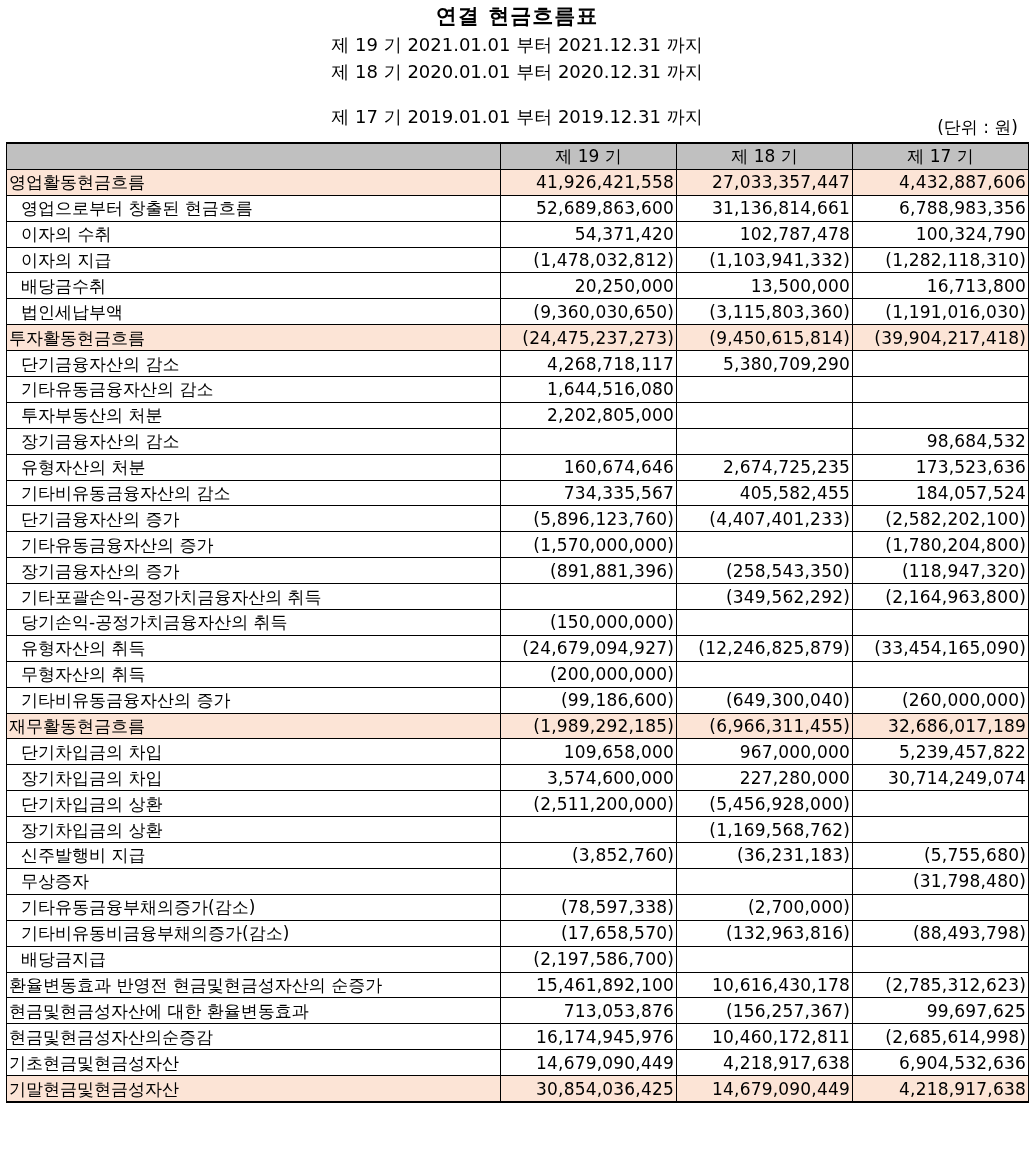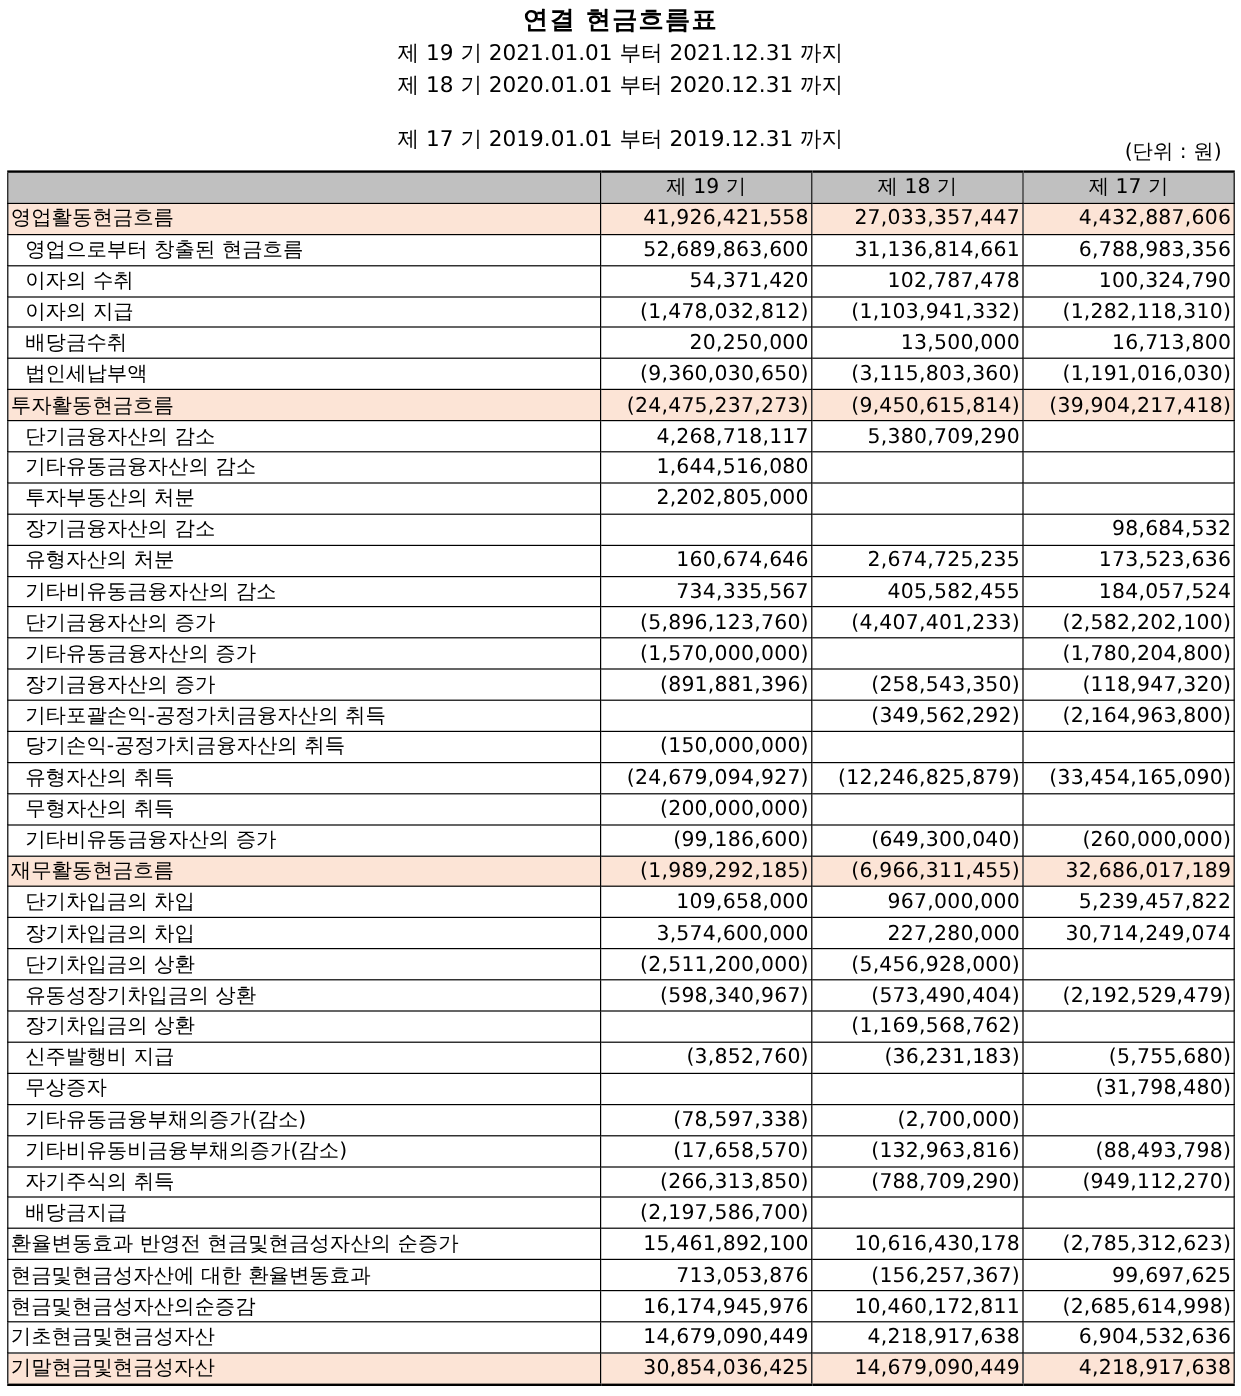--- a/index.html
+++ b/index.html
@@ -248,26 +248,20 @@
         <td class="num">227,280,000</td>
         <td class="num">30,714,249,074</td>
       </tr>
       <tr class="sub">
         <td class="label">단기차입금의 상환</td>
         <td class="num">(2,511,200,000)</td>
         <td class="num">(5,456,928,000)</td>
         <td class="num"></td>
       </tr>
       <tr class="sub">
-        <td class="label">유동성장기차입금의 상환</td>
-        <td class="num">(598,340,967)</td>
-        <td class="num">(573,490,404)</td>
-        <td class="num">(2,192,529,479)</td>
-      </tr>
-      <tr class="sub">
         <td class="label">장기차입금의 상환</td>
         <td class="num"></td>
         <td class="num">(1,169,568,762)</td>
         <td class="num"></td>
       </tr>
       <tr class="sub">
         <td class="label">신주발행비 지급</td>
         <td class="num">(3,852,760)</td>
         <td class="num">(36,231,183)</td>
         <td class="num">(5,755,680)</td>
@@ -282,26 +276,20 @@
         <td class="label">기타유동금융부채의증가(감소)</td>
         <td class="num">(78,597,338)</td>
         <td class="num">(2,700,000)</td>
         <td class="num"></td>
       </tr>
       <tr class="sub">
         <td class="label">기타비유동비금융부채의증가(감소)</td>
         <td class="num">(17,658,570)</td>
         <td class="num">(132,963,816)</td>
         <td class="num">(88,493,798)</td>
-      </tr>
-      <tr class="sub">
-        <td class="label">자기주식의 취득</td>
-        <td class="num">(266,313,850)</td>
-        <td class="num">(788,709,290)</td>
-        <td class="num">(949,112,270)</td>
       </tr>
       <tr class="sub">
         <td class="label">배당금지급</td>
         <td class="num">(2,197,586,700)</td>
         <td class="num"></td>
         <td class="num"></td>
       </tr>
       <tr class="top">
         <td class="label">환율변동효과 반영전 현금및현금성자산의 순증가</td>
         <td class="num">15,461,892,100</td>

